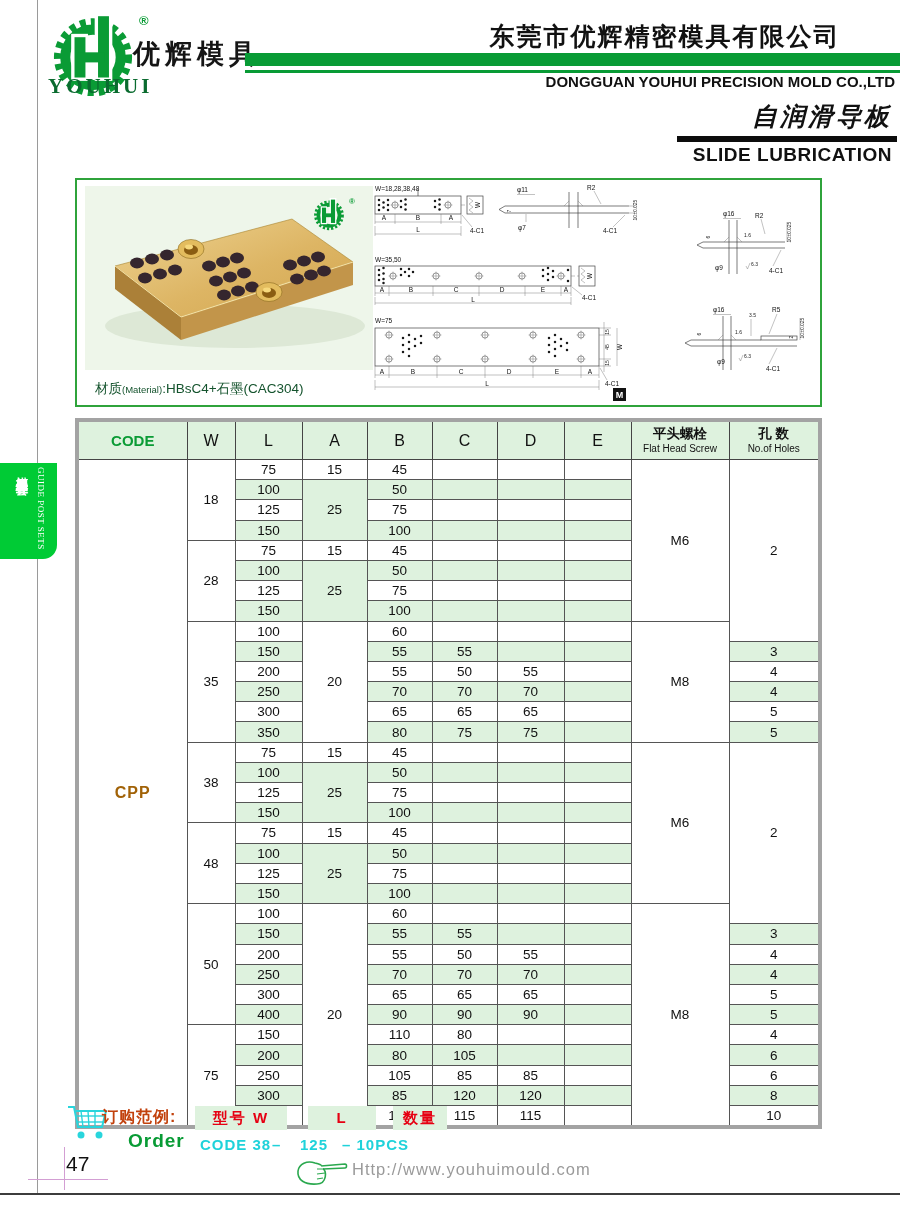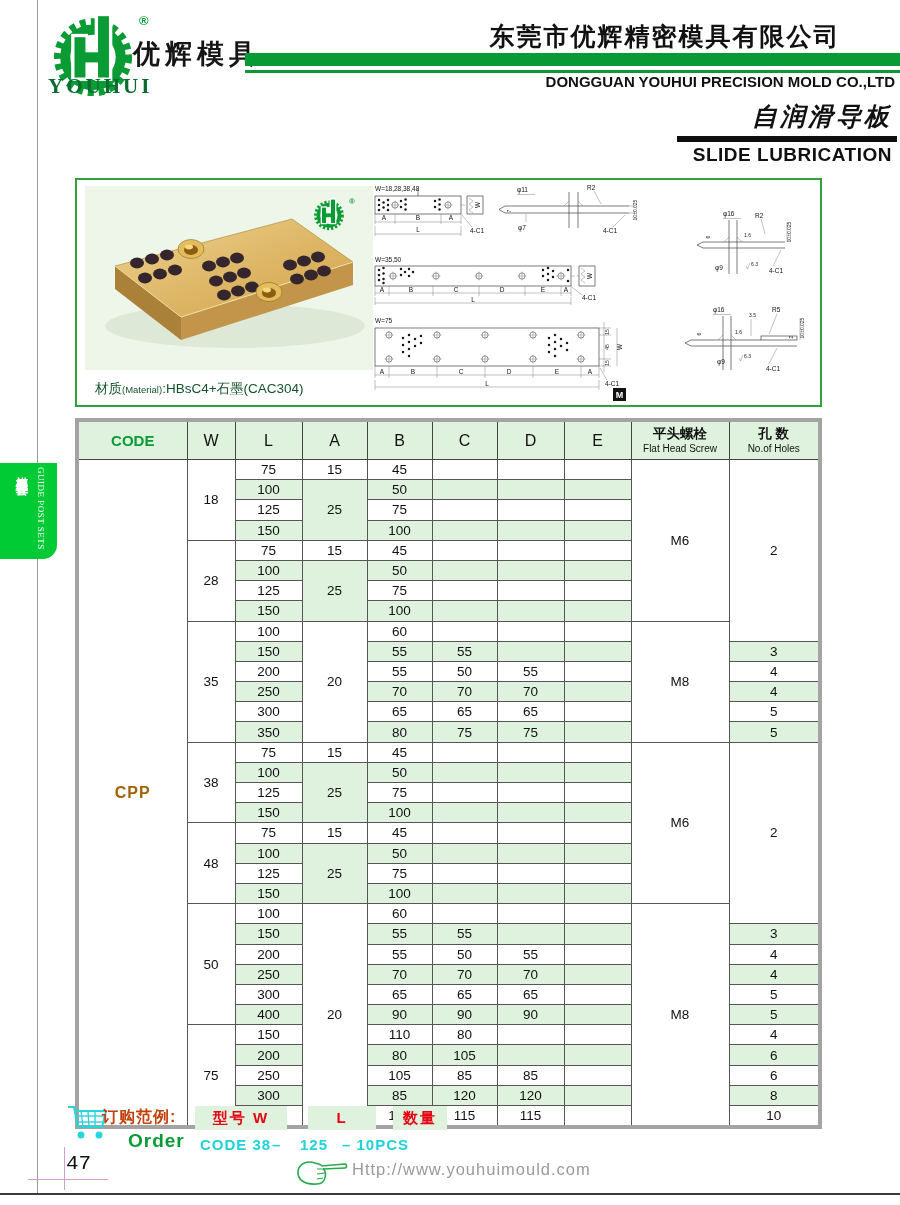--- a/index.html
+++ b/index.html
@@ -51,21 +51,21 @@
   .order-en{left:128px;top:1130px;font-size:19px;font-weight:bold;color:#089b35;letter-spacing:1px;}
   .obox{height:24px;background:#def2de;color:#e60012;font-weight:bold;font-size:15px;
         text-align:center;line-height:24px;letter-spacing:2px;}
   .obox1{left:195px;top:1106px;width:92px;}
   .obox2{left:308px;top:1106px;width:68px;}
   .obox3{left:393px;top:1106px;width:54px;}
   .code-line{left:200px;top:1136px;width:260px;font-size:15px;font-weight:bold;
              color:#1fd2da;letter-spacing:1px;}
   .code-line span{display:inline-block;}
   .cl0{width:72px;} .cl1{width:28px;} .cl2{width:42px;} .cl3{width:80px;}
-  .page-num{left:66px;top:1152px;font-size:21px;color:#111;font-family:Liberation Mono, monospace;}
+  .page-num{left:66px;top:1152px;font-size:21px;color:#111;}
   .cross-v{left:64px;top:1147px;width:1px;height:43px;background:#d39ed3;}
   .cross-h{left:28px;top:1179px;width:80px;height:1px;background:#d39ed3;}
   .site-url{left:352px;top:1160px;font-size:16.5px;color:#9a9a9a;letter-spacing:1px;}
   
   svg .dt{font-size:6.5px;fill:#111;font-family:"Liberation Sans",sans-serif;}
   svg .ds{font-size:5px;fill:#222;font-family:"Liberation Sans",sans-serif;}
   svg .ln{stroke:#444;fill:none;stroke-width:.7;}
   svg .thin{stroke:#777;fill:none;stroke-width:.45;}
   svg .cc{stroke:#444;fill:#fff;stroke-width:.6;}
 </style>

